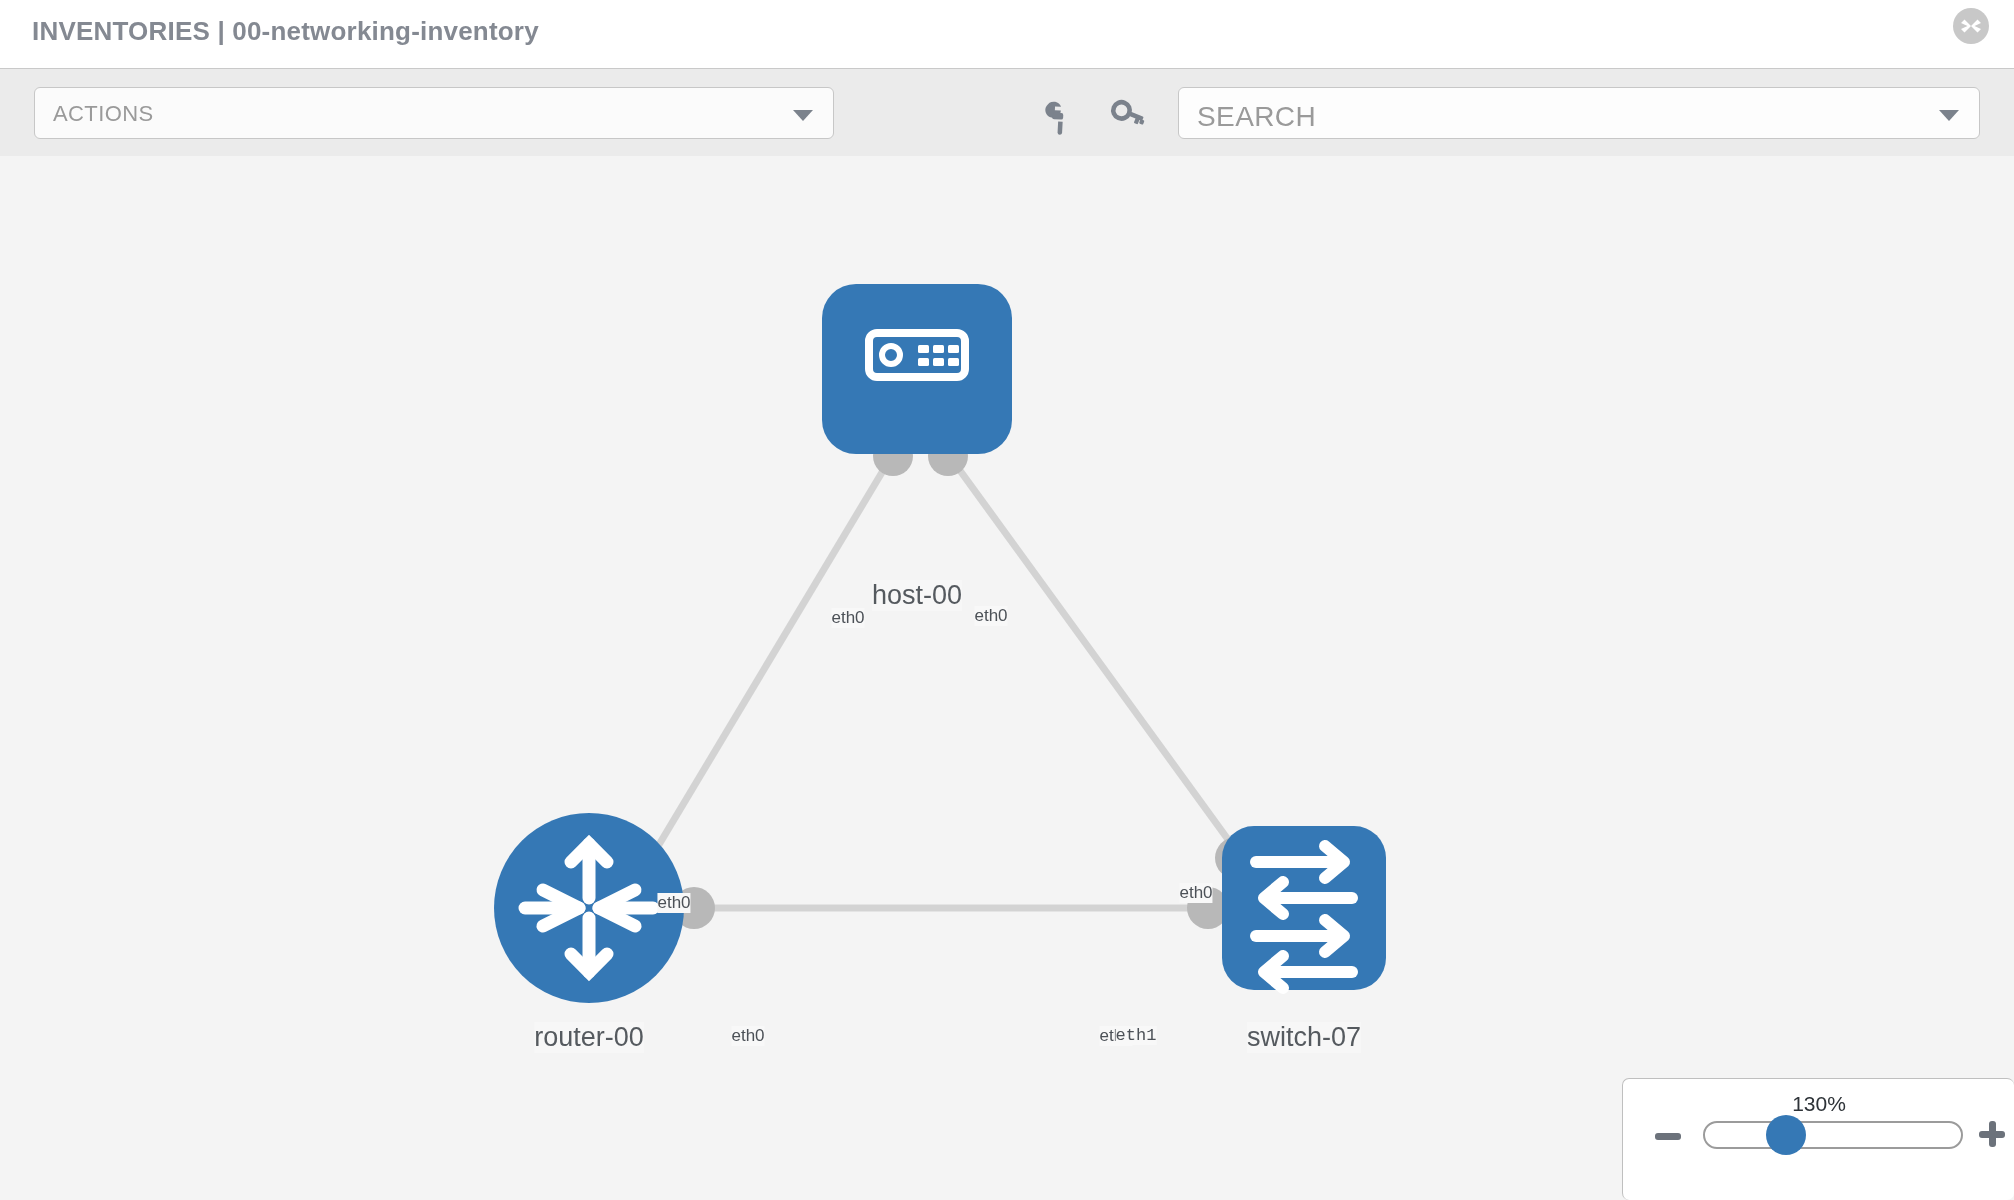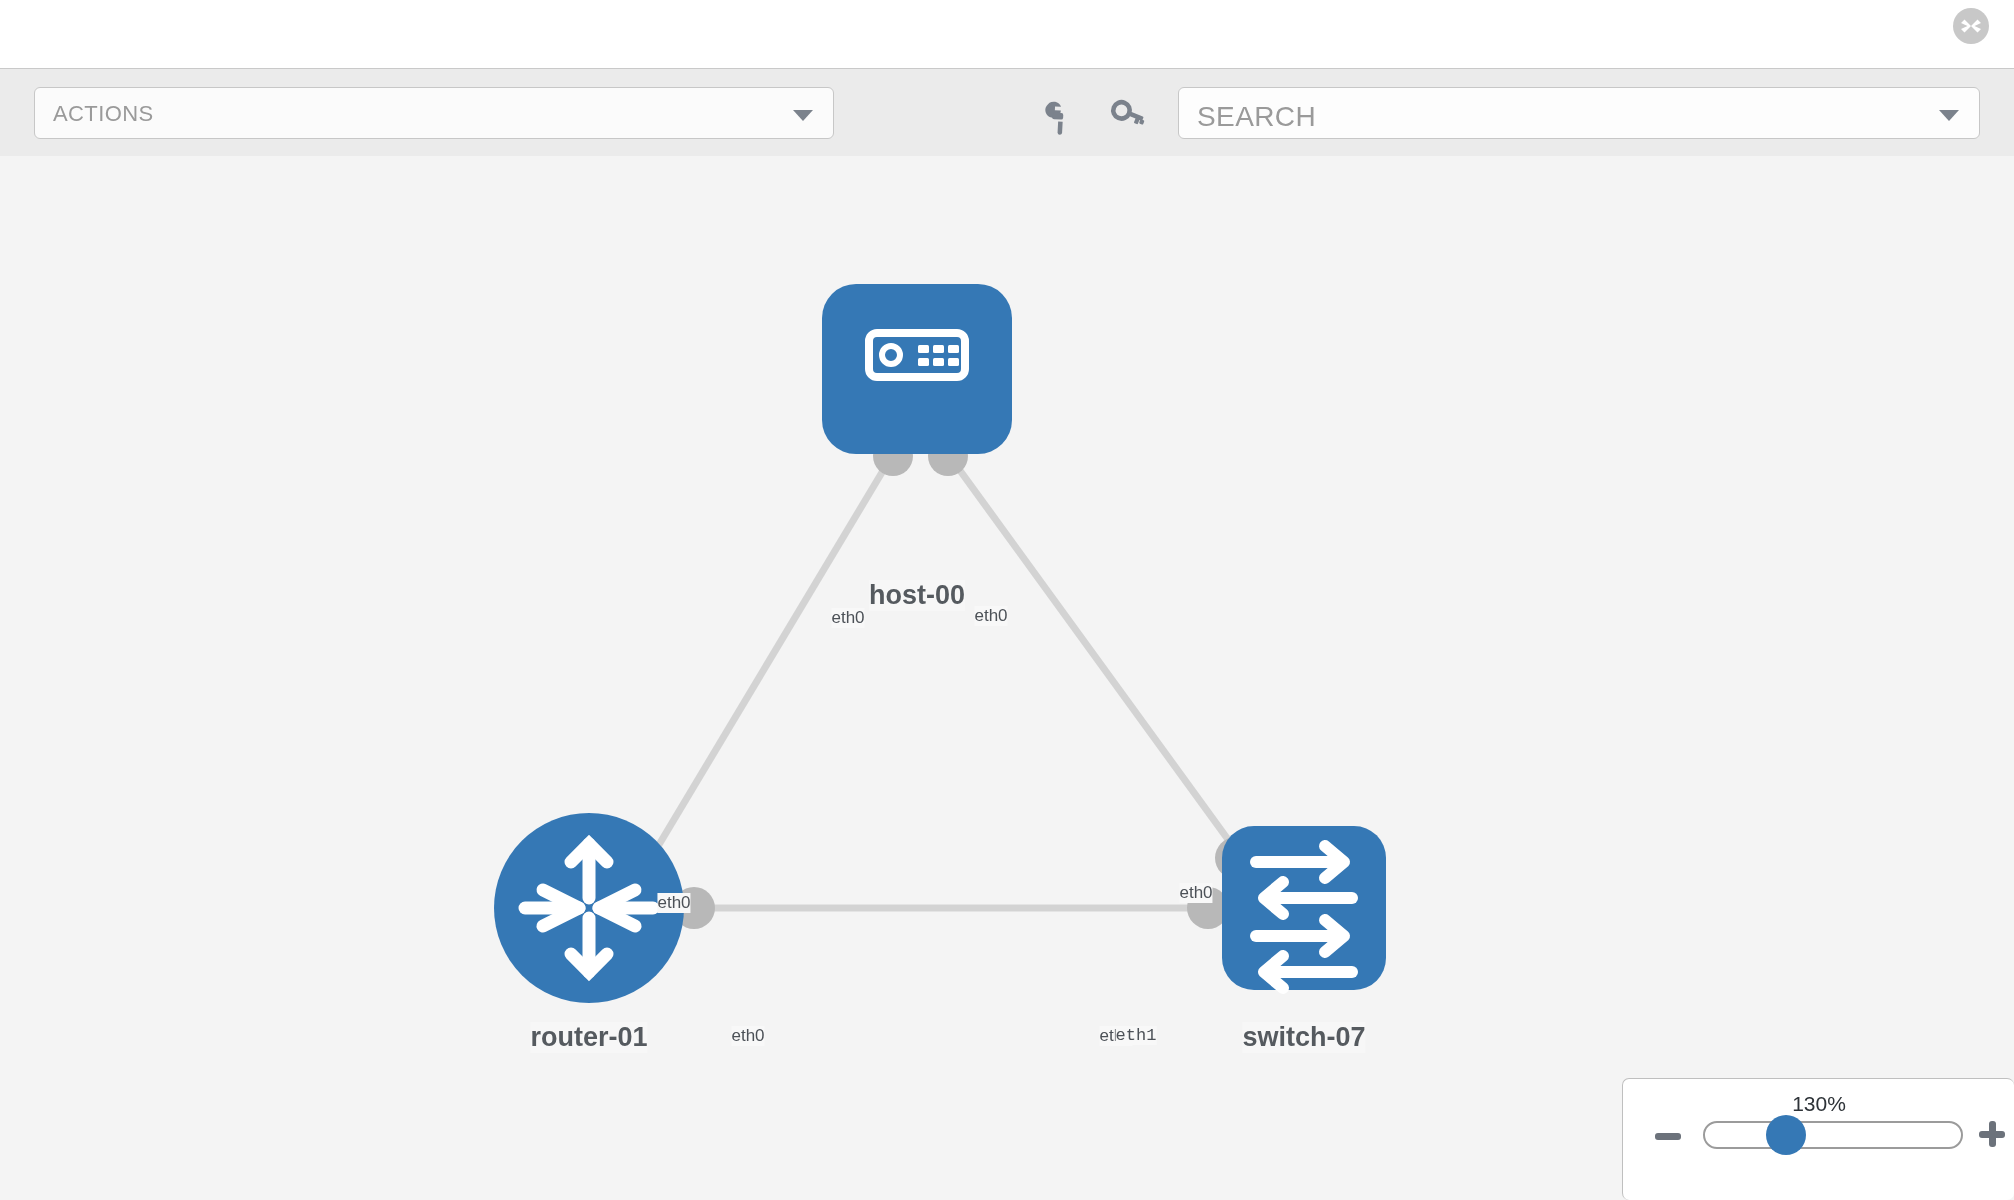--- a/index.html
+++ b/index.html
@@ -107,21 +107,20 @@
   .topology-svg { position: absolute; left: 0; top: 0; }
 
   
   .node-label {
     position: absolute;
     font-size: 27px;
     color: #555a5f;
     background: #f7f7f7;
     white-space: nowrap;
     transform: translateX(-50%);
-    font-weight: bold;
   }
   .iface-label {
     position: absolute;
     font-size: 17px;
     color: #4c5157;
     background: #f8f8f8;
     white-space: nowrap;
     transform: translateX(-50%);
   }
 
@@ -180,20 +179,21 @@
     background: #6c727b;
     border-radius: 3px;
   }
   .zoom-plus::before { left: 0; top: 10px; width: 26px; height: 7px; }
   .zoom-plus::after  { left: 10px; top: 0; width: 7px; height: 26px; }
 </style>
 </head>
 <body>
 
 <div class="header">
+  <div class="header-title">INVENTORIES | 00-networking-inventory</div>
   <div class="close-button">
     <svg width="36" height="36" viewBox="0 0 36 36">
       <path d="M11.5 11.5 L18 18 L24.5 11.5 L28 15 L21.5 18 L28 21 L24.5 24.5 L18 18 L11.5 24.5 L8 21 L14.5 18 L8 15 Z" fill="#ffffff"></path>
     </svg>
   </div>
 </div>
 
 <div class="toolbar">
 
   <div class="actions-select">
@@ -287,21 +287,21 @@
         <polyline points="1283,726 1264,742 1283,758"></polyline>
         <line x1="1256" y1="780" x2="1342" y2="780"></line>
         <polyline points="1325,764 1344,780 1325,796"></polyline>
         <line x1="1352" y1="816" x2="1266" y2="816"></line>
         <polyline points="1283,800 1264,816 1283,832"></polyline>
       </g>
     </g>
   </svg>
 
   <div class="node-label" style="left:917px; top:424px;">host-00</div>
-  <div class="node-label" style="left:589px; top:866px;">router-01</div>
+  <div class="node-label" style="left:589px; top:866px;">router-00</div>
   <div class="node-label" style="left:1304px; top:866px;">switch-07</div>
 
   <div class="iface-label" style="left:848px;  top:452px;">eth0</div>
   <div class="iface-label" style="left:991px;  top:450px;">eth0</div>
   <div class="iface-label" style="left:674px;  top:737px;">eth0</div>
   <div class="iface-label" style="left:1196px; top:727px;">eth0</div>
   <div class="iface-label" style="left:748px;  top:870px;">eth0</div>
   <div class="iface-label" style="left:1116px; top:870px;">eth0</div>
   <div class="iface-label" style="left:1136px; top:870px;font-family:Liberation Mono, monospace;">eth1</div>
 </div>

